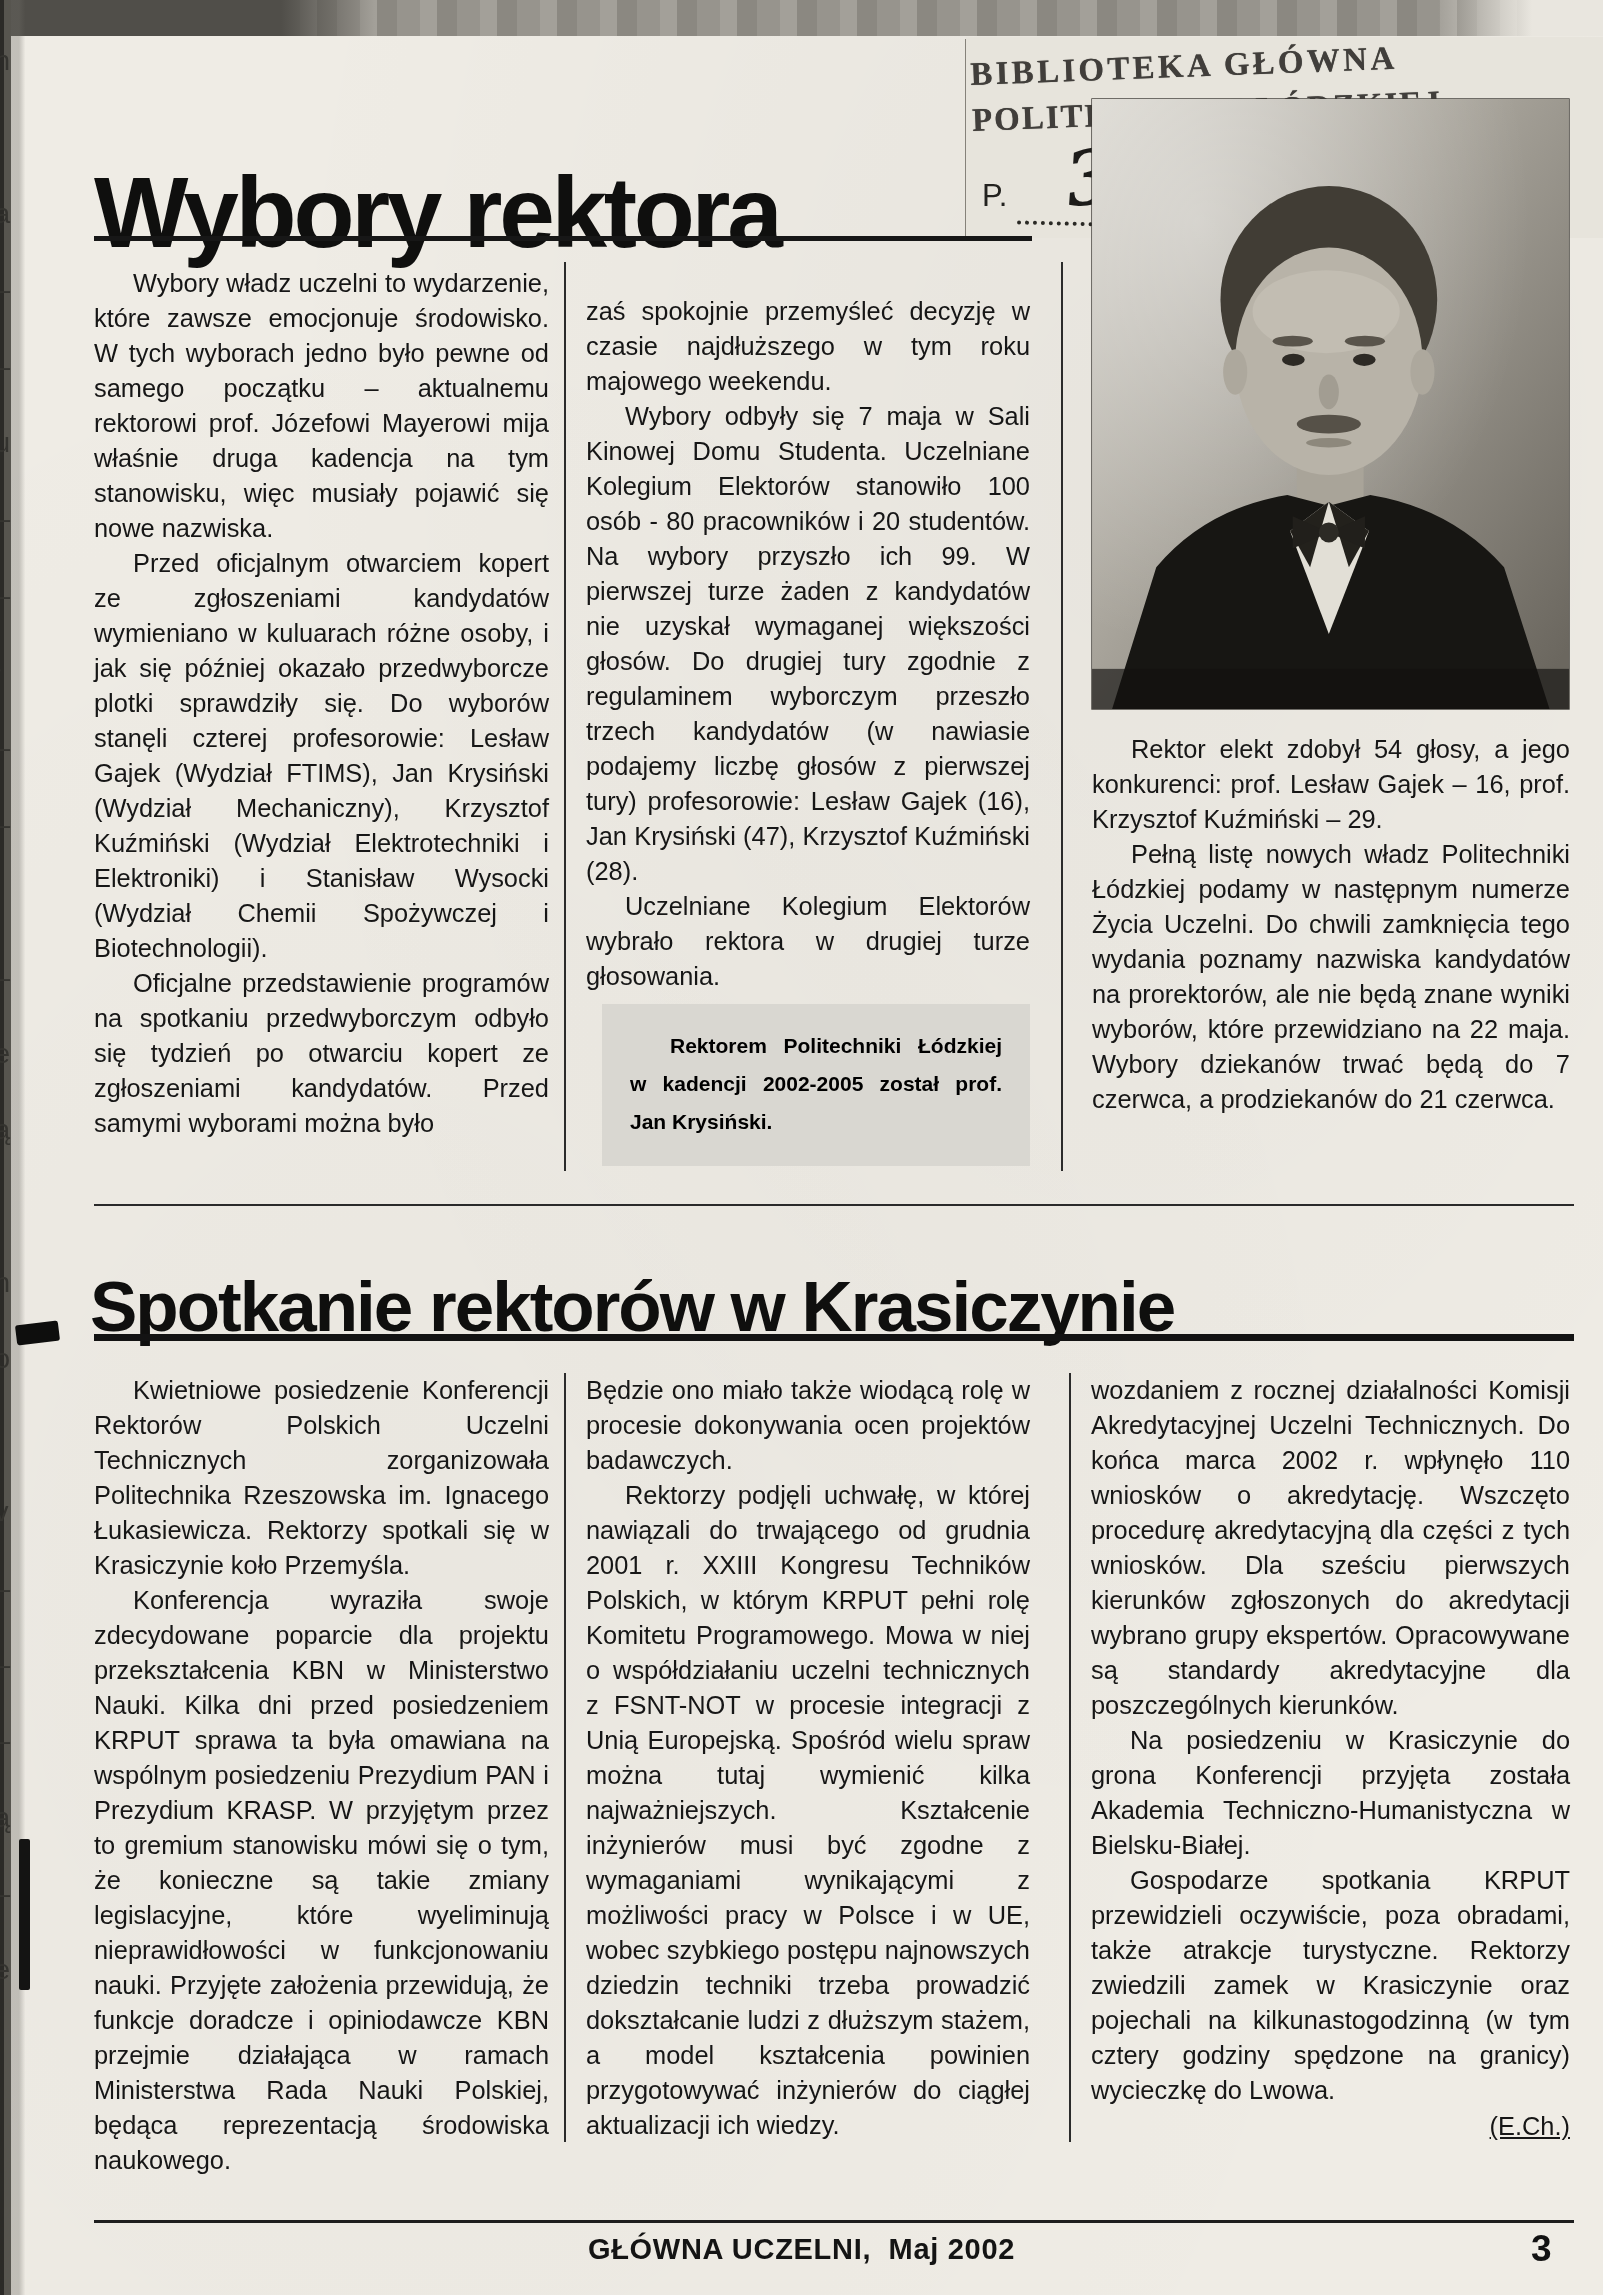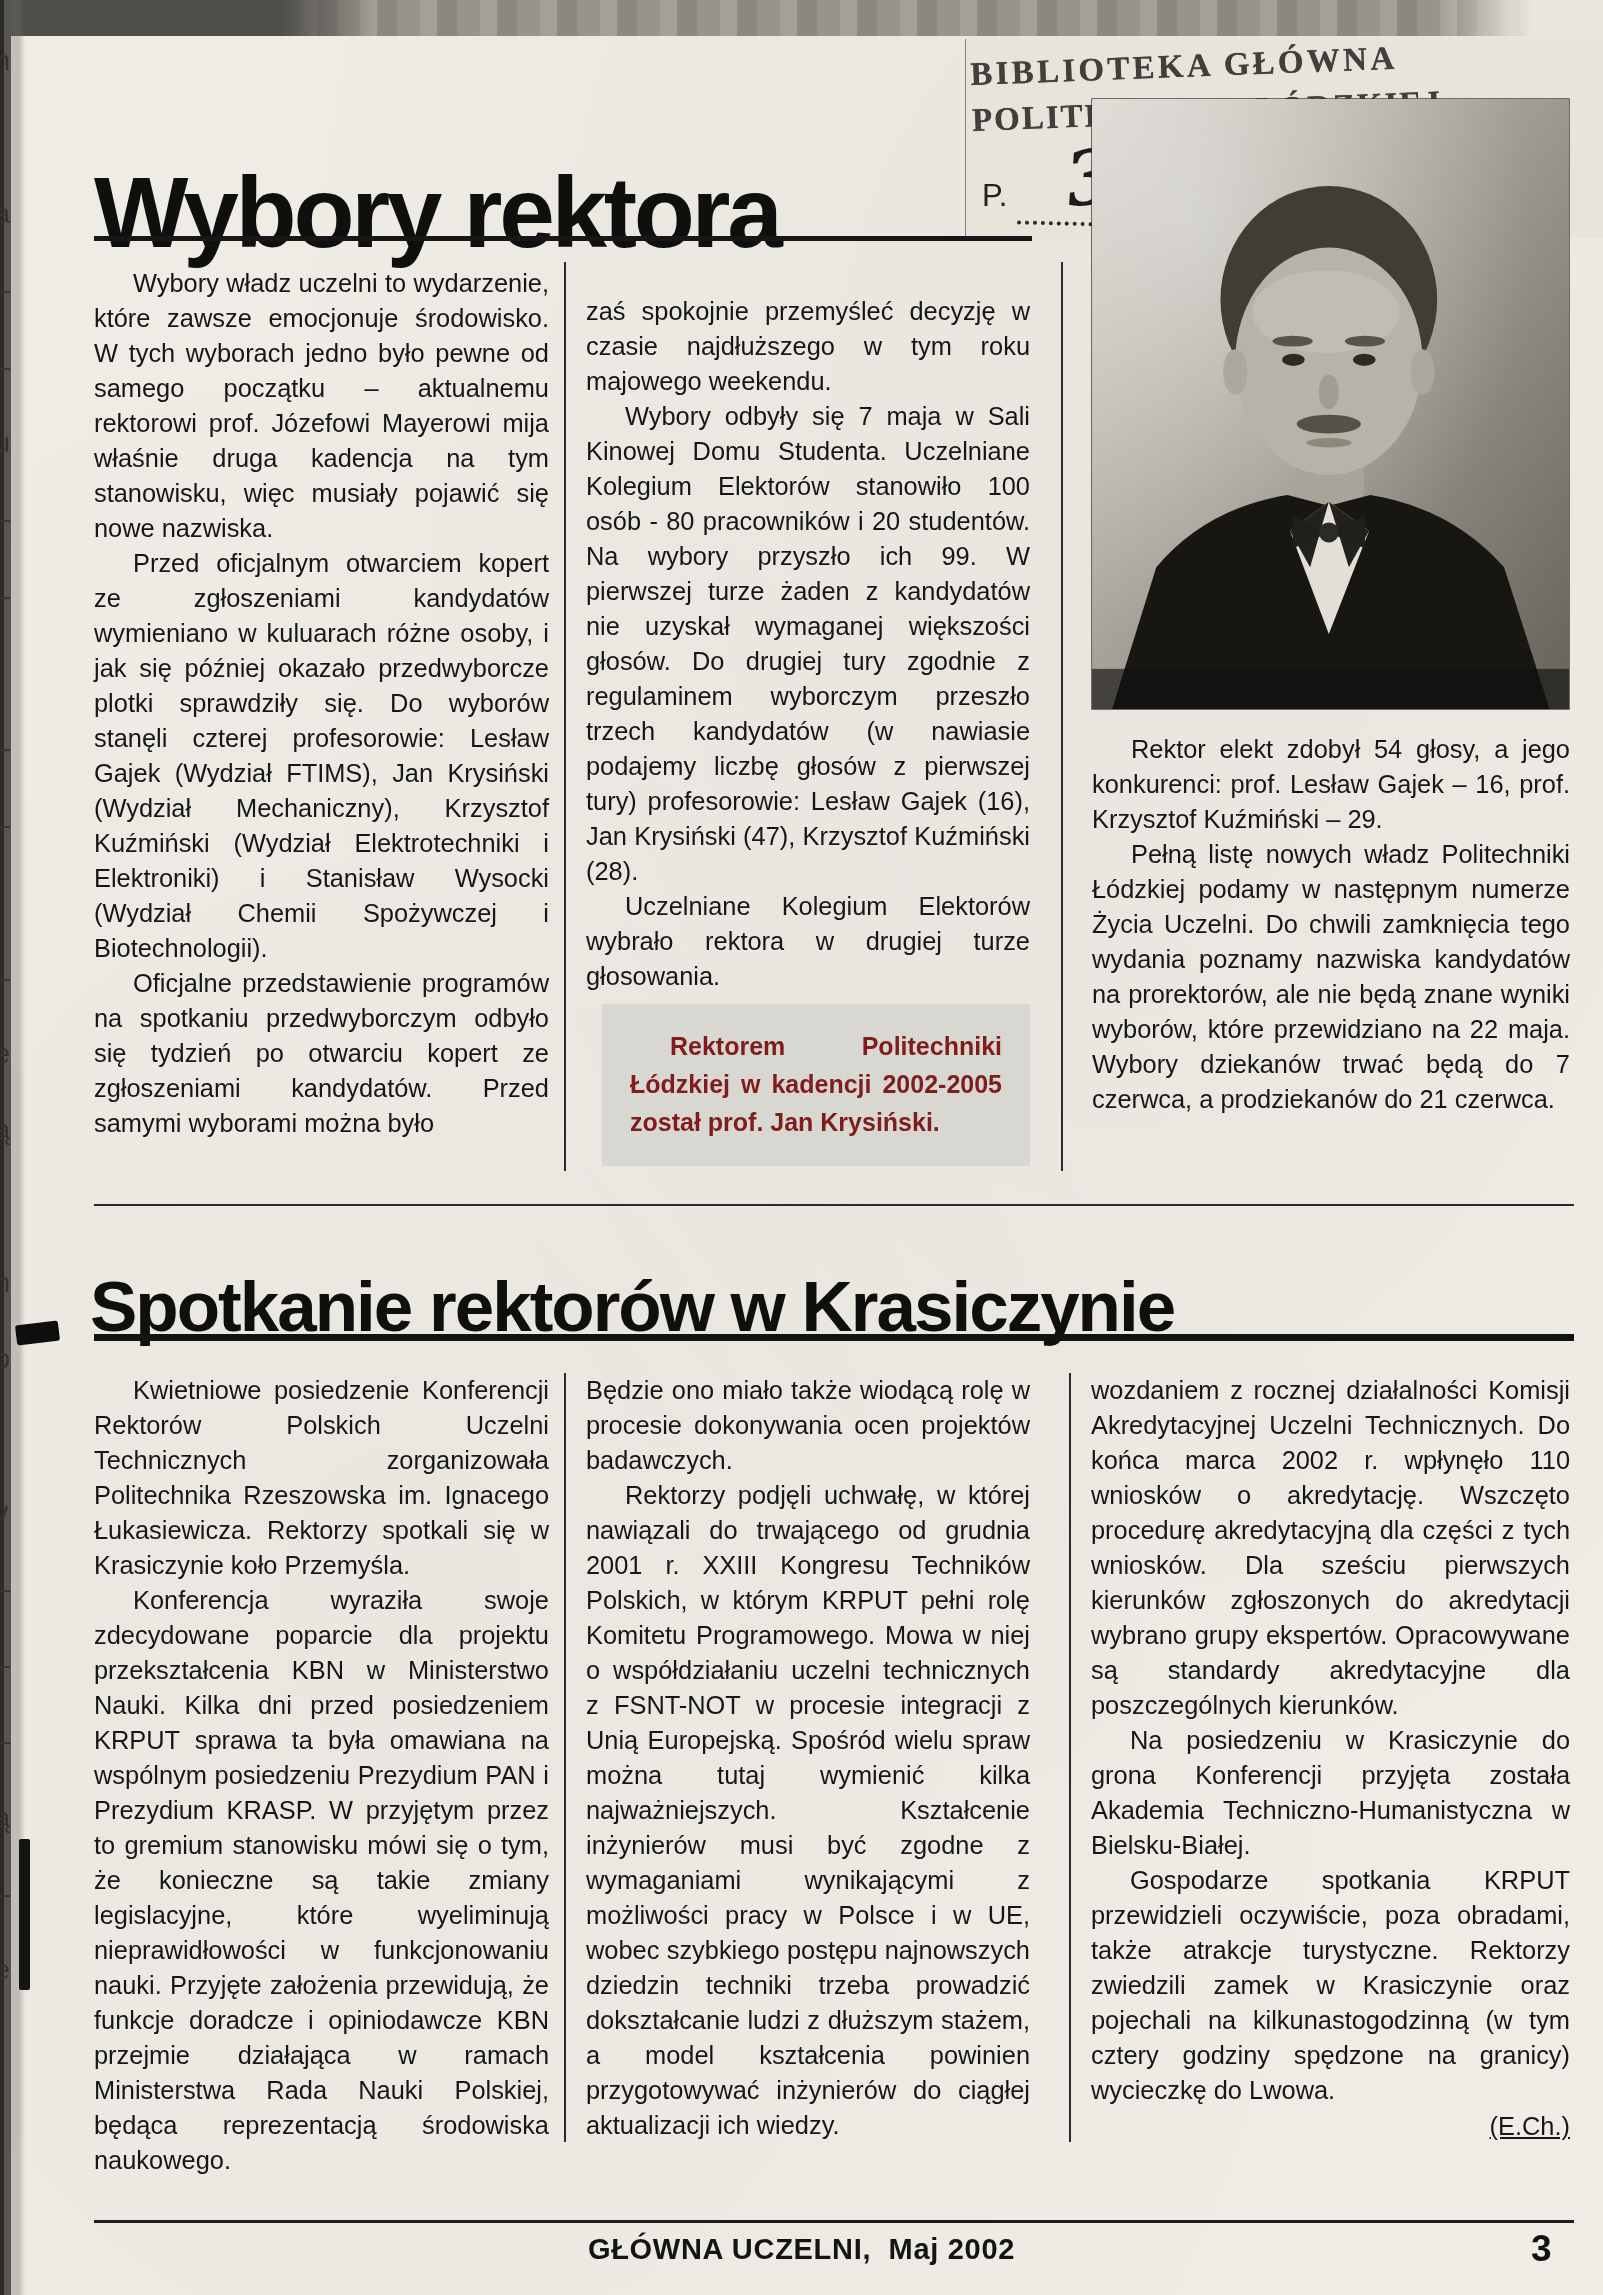--- a/index.html
+++ b/index.html
@@ -63,21 +63,21 @@
   .vr-a2-2{left:1069px; top:1373px; height:769px;}
 
   .a1-col1{left:94px; top:266px; width:455px;}
   .a1-col2{left:586px; top:262px; width:444px;margin-top:32px;}
   .a1-caption{left:1092px; top:732px; width:478px;}
   .a2-col1{left:94px; top:1373px; width:455px;}
   .a2-col2{left:586px; top:1373px; width:444px;}
   .a2-col3{left:1091px; top:1373px; width:479px;}
 
   .highlight-box{position:absolute; left:602px; top:1004px; width:372px; padding:23px 28px 25.4px 28px;
-    background:#d9d7d1; font-size:25px; line-height:38px; font-weight:700; color:#7f1d1d;}
+    background:#d9d7d1; font-size:21px; line-height:38px; font-weight:700; color:#000000;}
   .highlight-box .inner{margin:0; text-align:justify; text-indent:40px;}
 
   .signature{text-align:right; font-weight:400; margin-top:1.3px;text-decoration:underline;}
 
   
   .photo-frame{position:absolute; left:1092px; top:99px; width:477px; height:610px; background:#555; box-shadow:0 0 0 0.7px #3c3a36;}
   .photo-frame svg{display:block;}
 
   
   .footer-rule{position:absolute; left:94px; top:2220px; width:1480px; height:2.7px; background:#1d1d1d;}

